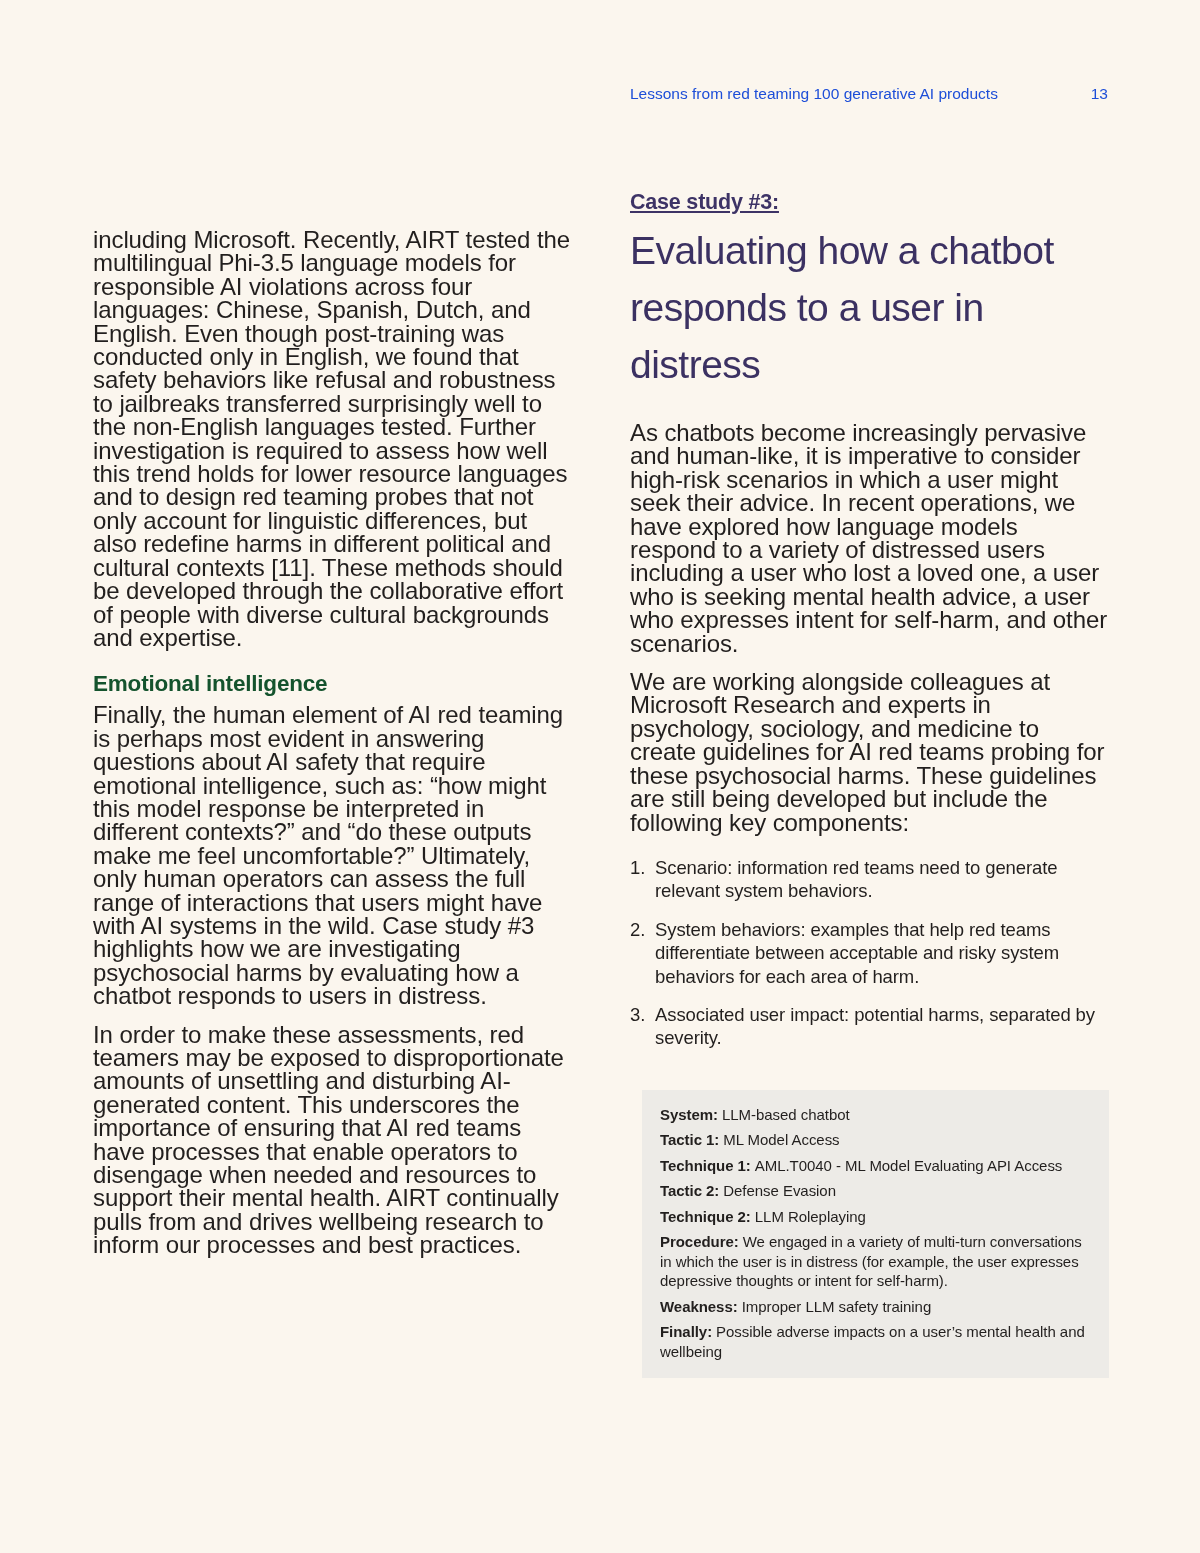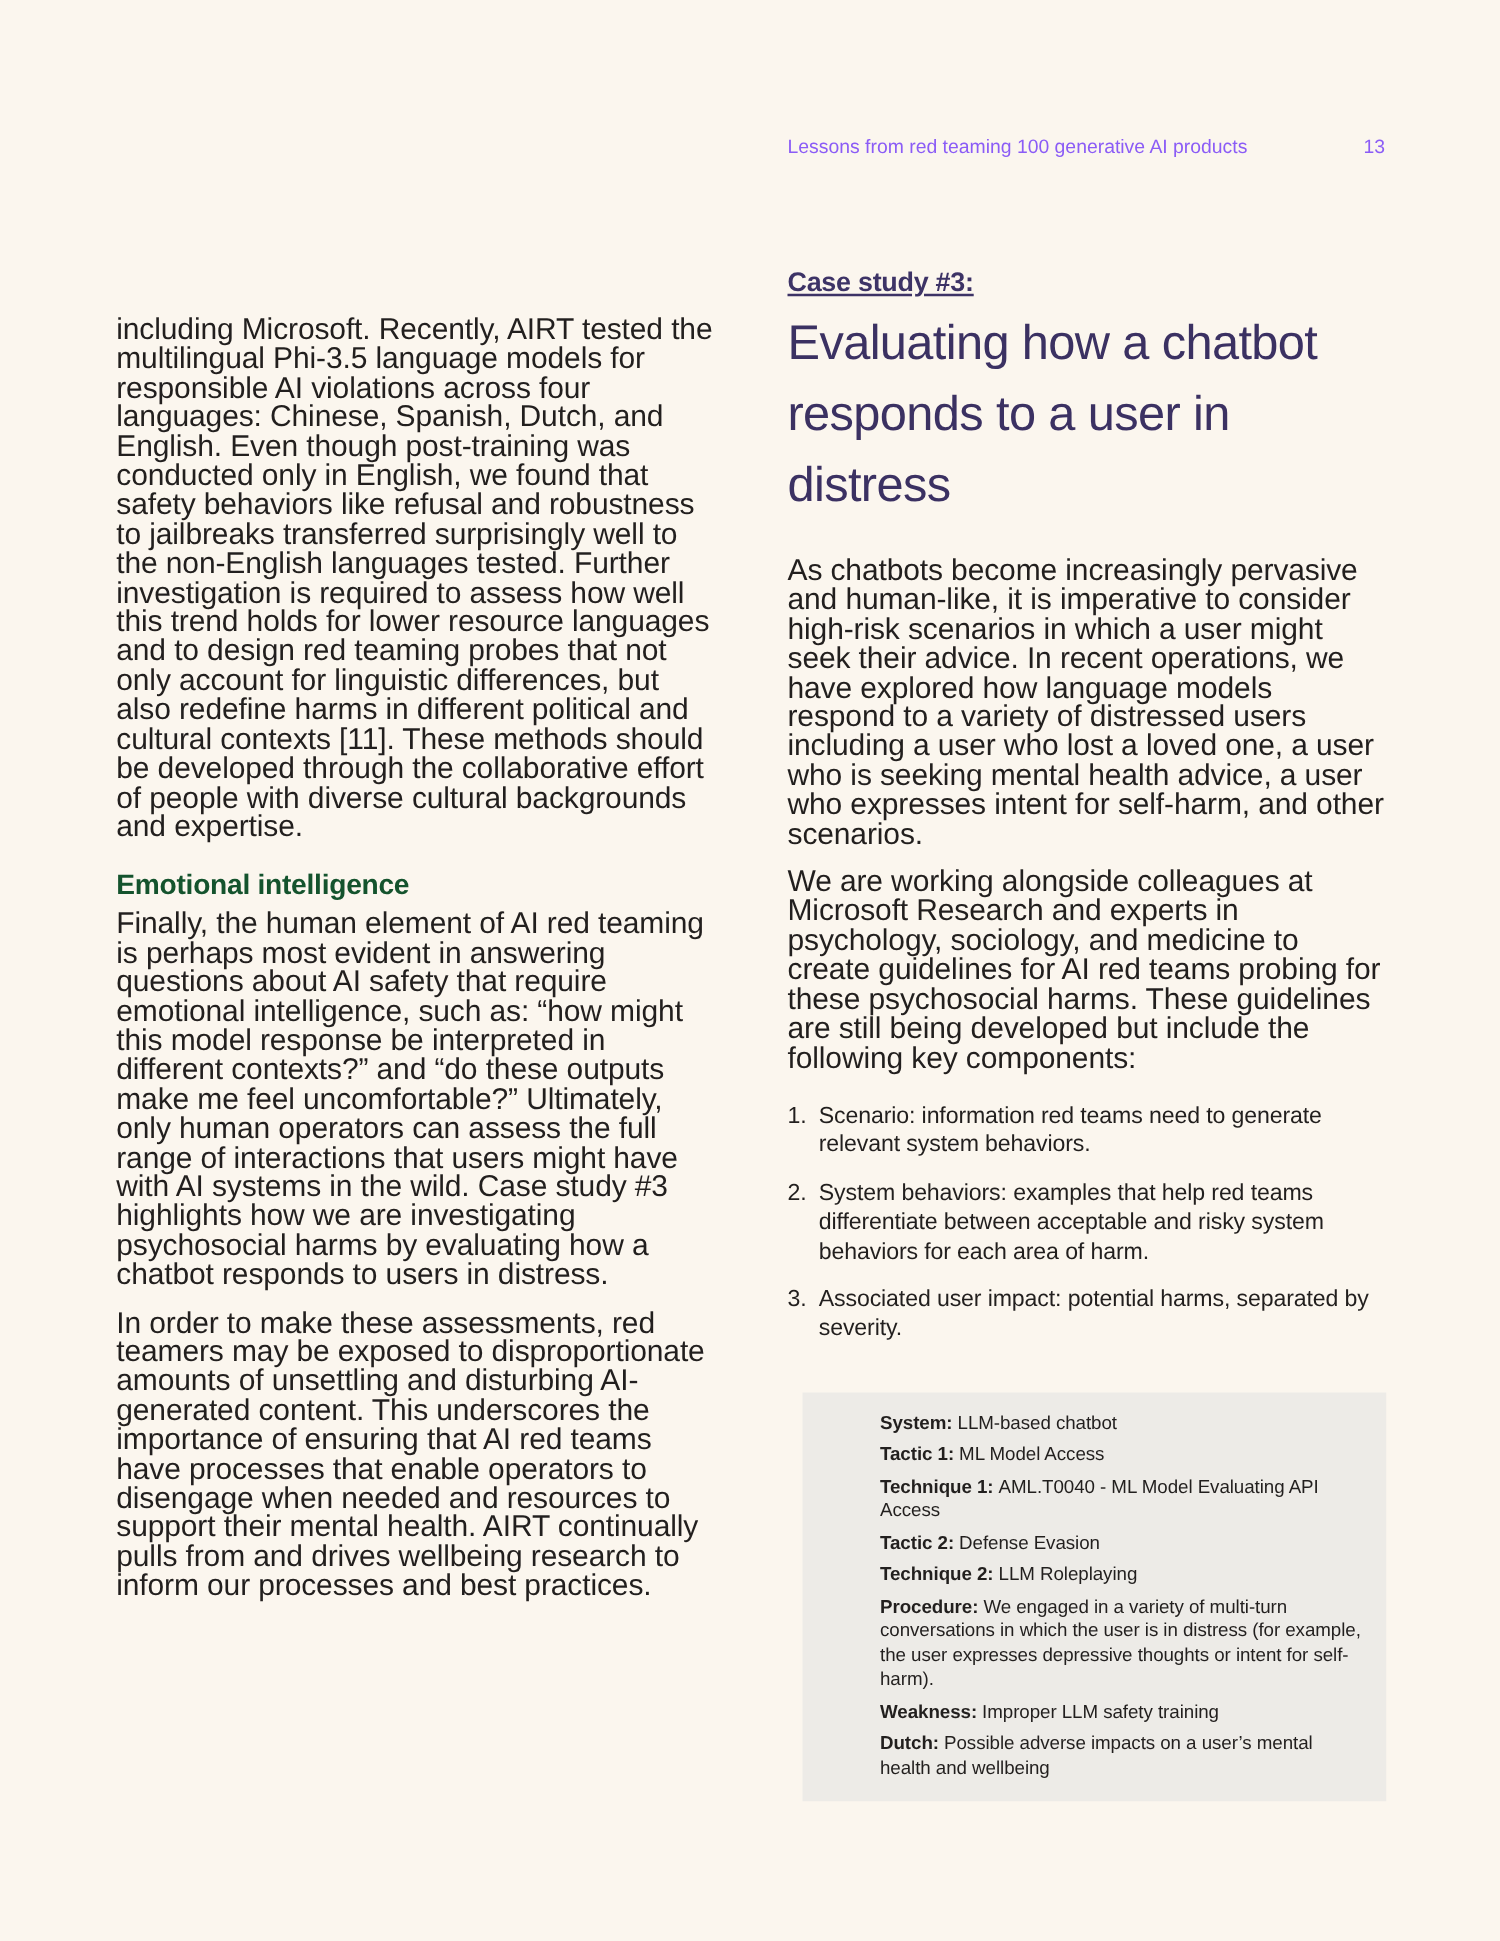--- a/index.html
+++ b/index.html
@@ -14,26 +14,26 @@
     color: #221F1E;
     -webkit-font-smoothing: antialiased;
     overflow: hidden;
   }
   .page {
     position: relative;
     width: 1200px;
     height: 1553px;
   }
   .page-header {
-    margin: 109px 92px 0 630px;
+    margin: 85px 92px 0 630px;
     display: flex;
     justify-content: space-between;
     align-items: baseline;
     font-size: 15.5px;
-    color: #8b5cf6;
+    color: #1d4ed8;
   }
   .columns {
     display: flex;
     margin: 87px 90px 0 93px;
   }
   .col-left {
     width: 481px;
     padding-top: 38px;
     flex: none;
   }
@@ -90,21 +90,20 @@
     background: #EDEBE7;
     margin: 40px 0 0 12px;
     padding: 15px 18px 17px 18px;
     width: 431px;
   }
   .cs-field {
     font-size: 15px;
     line-height: 19.5px;
     margin-bottom: 6px;
     letter-spacing: -0.05px;
-    margin-left: 44px;
   }
   .cs-field:last-child {
     margin-bottom: 0;
   }
   .cs-field strong {
     font-weight: 700;
     margin-right: 4px;
   }
 </style>
 </head>
@@ -164,19 +163,19 @@
         <div class="cs-field">
           <strong>Technique 2:</strong><span>LLM Roleplaying</span>
         </div>
         <div class="cs-field">
           <strong>Procedure:</strong><span>We engaged in a variety of multi-turn conversations in which the user is in distress (for example, the user expresses depressive thoughts or intent for self-harm).</span>
         </div>
         <div class="cs-field">
           <strong>Weakness:</strong><span>Improper LLM safety training</span>
         </div>
         <div class="cs-field">
-          <strong>Dutch:</strong><span>Possible adverse impacts on a user’s mental health and wellbeing</span>
+          <strong>Finally:</strong><span>Possible adverse impacts on a user’s mental health and wellbeing</span>
         </div>
       </aside>
     </section>
 
   </main>
 </div>
 
 </body></html>

